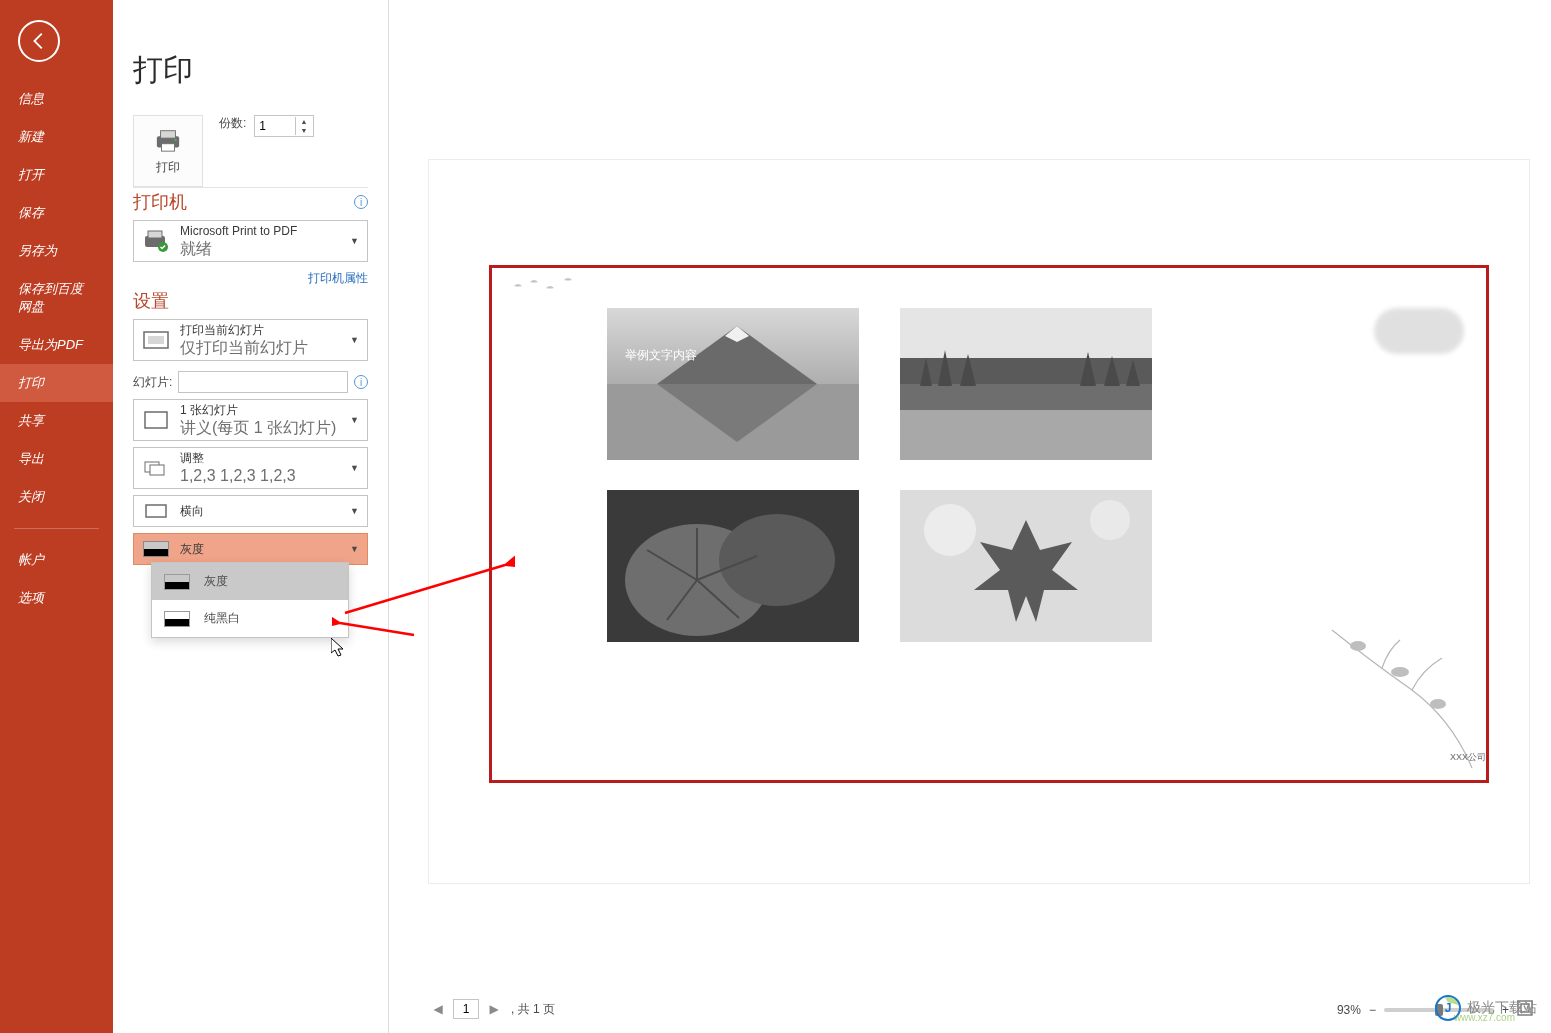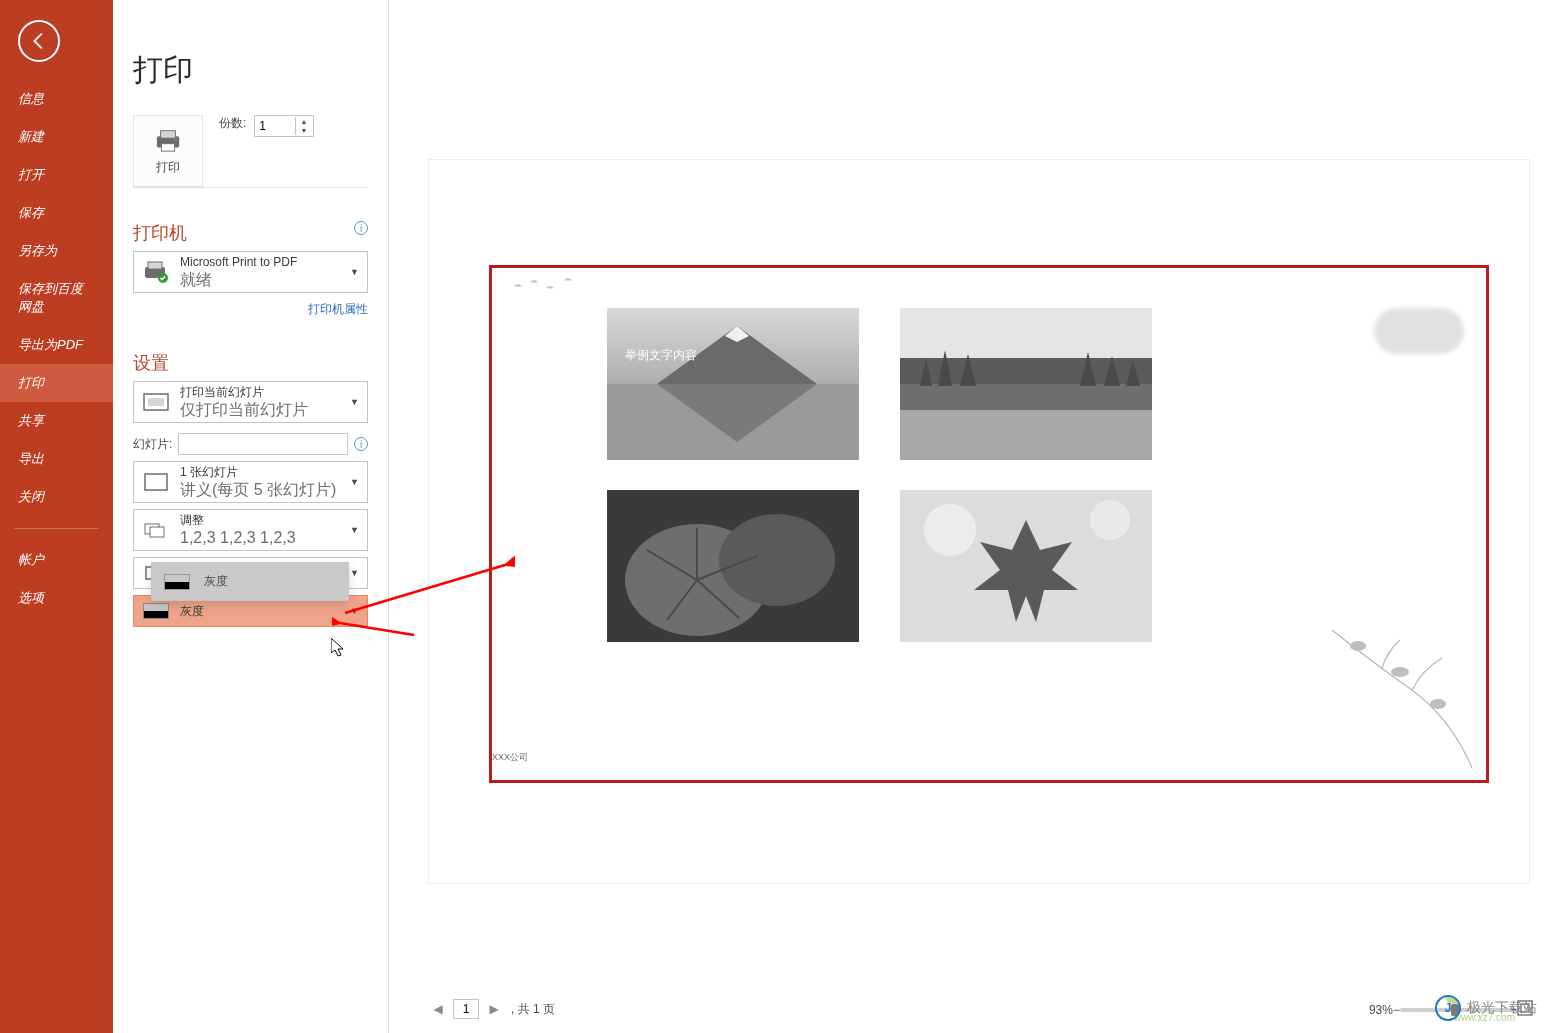--- a/index.html
+++ b/index.html
@@ -36,21 +36,21 @@
 .print-tile span { font-size:12px; color:#4a4a4a; }
 
 .copies-row { margin-left:86px; display:flex; align-items:flex-start; gap:8px; font-size:12px; color:#4a4a4a; height:26px; }
 .spinner-box { display:flex; align-items:center; border:1px solid #c4c4c4; height:22px; width:60px; background:#fff; }
 .spinner-box input { border:none; width:40px; height:100%; font-size:12px; padding:0 4px; outline:none; }
 .spinner-arrows { display:flex; flex-direction:column; width:16px; border-left:1px solid #c4c4c4; }
 .spinner-arrows span { flex:1; font-size:7px; line-height:9px; text-align:center; color:#4a4a4a; cursor:pointer; }
 
 .tile-sep { clear:both; border-top:1px solid #e4e4e4; margin-top:12px; }
 
-.sec-head { display:flex; align-items:flex-start; justify-content:space-between; margin-top:33px; }
+.sec-head { display:flex; align-items:center; justify-content:space-between; margin-top:2px; }
 .sec-head h2 { color:#b7472a; font-size:18px; font-weight:400; }
 .info-icn { width:14px; height:14px; border:1px solid #5893cf; color:#5893cf; border-radius:50%; font-size:10px; display:flex; align-items:center; justify-content:center; }
 
 
 .setting-row { margin-top:6px; border:1px solid #c4c4c4; background:#fff; height:42px; display:flex; align-items:center; padding:0 8px; position:relative; cursor:pointer; }
 .setting-row.slim { height:32px; }
 .setting-row .icn { width:28px; height:24px; margin-right:10px; display:flex; align-items:center; justify-content:center; }
 .setting-row .icn svg { width:100%; height:100%; }
 .setting-row .labels { flex:1; line-height:1.25; font-size:12px; overflow:hidden; }
 .setting-row .labels .line1 { color:#3a3a3a; }
@@ -77,37 +77,37 @@
 .preview-canvas { position:absolute; top:160px; left:40px; right:22px; bottom:150px; border:0; background:#fff; box-shadow:0 0 0 1px #ececec; }
 .slide-page { position:absolute; top:105px; left:60px; right:40px; bottom:100px; border:3px solid #b91c1c; background:#fff; overflow:hidden; }
 .slide-inner { position:absolute; inset:0; }
 
 
 .photo-grid { position:absolute; left:115px; top:40px; width:555px; display:grid; grid-template-columns:1fr 1fr; gap:30px; }
 .photo { width:252px; height:152px; background:#888; position:relative; overflow:hidden; filter:grayscale(100%); }
 .photo svg { width:100%; height:100%; display:block; }
 
 .caption { position:absolute; left:133px; top:79px; font-size:12px; color:#fff; z-index:2; }
-.company { position:absolute; bottom:16px; left:0; right:0; text-align:left; font-size:9px; color:#6a6a6a; }
+.company { position:absolute; bottom:16px; left:0; right:0; text-align:right; font-size:9px; color:#6a6a6a; }
 
 .bird-deco { position:absolute; top:6px; left:18px; opacity:0.5; }
 .bird-deco svg { width:80px; height:26px; }
 
 .branch-deco { position:absolute; right:4px; bottom:6px; opacity:0.55; }
 .branch-deco svg { width:180px; height:160px; }
 .cloud-deco { position:absolute; top:40px; right:22px; width:90px; height:46px; background:#d4d4d4; border-radius:50px; filter:blur(2px); opacity:0.7; }
 
 
 .page-nav { position:absolute; bottom:14px; left:40px; display:flex; align-items:center; gap:6px; font-size:12px; color:#4a4a4a; }
 .page-nav .nav-btn { width:18px; height:20px; display:flex; align-items:center; justify-content:center; cursor:pointer; color:#8a8a8a; }
 .page-nav input { width:26px; height:20px; border:1px solid #c4c4c4; text-align:center; font-size:12px; }
 .page-nav .total { margin-left:2px; }
 
 
-.zoom-bar { position:absolute; bottom:14px; right:18px; display:flex; align-items:center; gap:0; font-size:12px; color:#4a4a4a;justify-content:space-between; }
+.zoom-bar { position:absolute; bottom:14px; right:18px; display:flex; align-items:center; gap:8px; font-size:12px; color:#4a4a4a;justify-content:space-between; }
 .zoom-track { width:110px; height:4px; background:#cfcfcf; position:relative; border-radius:2px; }
 .zoom-thumb { position:absolute; left:50%; top:-4px; width:8px; height:12px; background:#7a7a7a; border-radius:2px; transform:translateX(-50%); }
 .fit-btn svg { width:16px; height:16px; }
 
 
 .arrow { position:absolute; z-index:40; color:#ff0000; pointer-events:none; }
 .arrow svg { display:block; }
 
 
 .cursor { position:absolute; left:331px; top:638px; z-index:45; pointer-events:none; }
@@ -244,21 +244,21 @@
     </div>
 
     <div class="setting-row">
       <div class="icn">
           <svg viewBox="0 0 28 24">
             <rect x="3" y="4" width="22" height="16" fill="none" stroke="#6c6c6c" stroke-width="1.5"></rect>
           </svg>
         </div>
       <div class="labels">
         <div class="line1">1 张幻灯片</div>
-        <div class="line2">讲义(每页 5 张幻灯片)</div>
+        <div class="line2">讲义(每页 1 张幻灯片)</div>
       </div>
       <span class="caret">▼</span>
     </div>
 
     <div class="setting-row">
       <div class="icn">
           <svg viewBox="0 0 28 24">
             <rect x="3" y="6" width="14" height="10" fill="none" stroke="#6c6c6c"></rect>
             <rect x="8" y="9" width="14" height="10" fill="#fff" stroke="#6c6c6c"></rect>
           </svg>
@@ -291,20 +291,24 @@
         </div>
       <span class="caret">▼</span>
     </div>
 
   </div>
 
   <div class="color-dd">
     <div class="dd-item hover">
       <div class="swatch" style="background:linear-gradient(to bottom,#c8c8c8 0%,#c8c8c8 50%,#000 50%)"></div>
       <span>灰度</span>
+    </div>
+    <div class="dd-item">
+      <div class="swatch" style="background:linear-gradient(to bottom,#fff 0%,#fff 50%,#000 50%)"></div>
+      <span>纯黑白</span>
     </div>
   </div>
 
   <div class="preview-pane">
     <div class="preview-canvas">
       <div class="slide-page">
         <div class="slide-inner">
           <div class="bird-deco">
             <svg viewBox="0 0 80 26">
                 <g fill="#8a8a8a">

